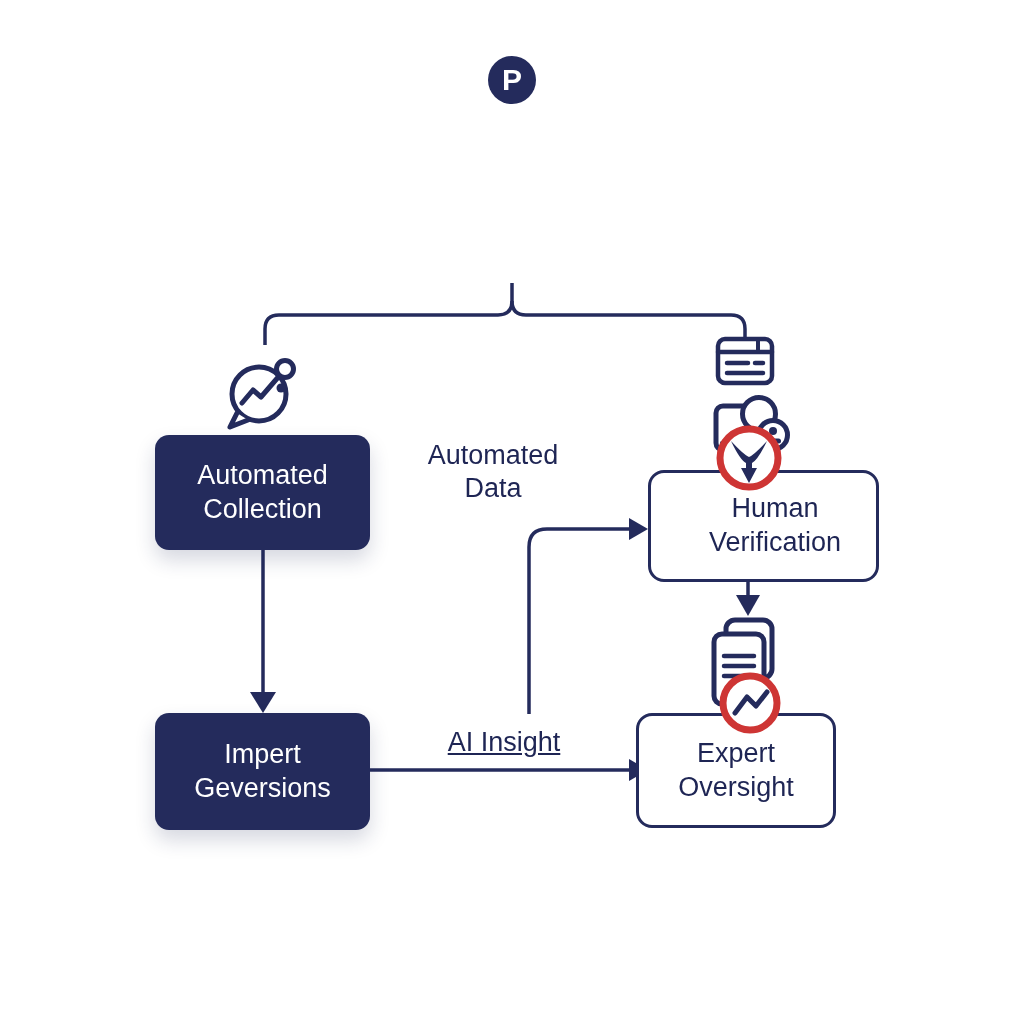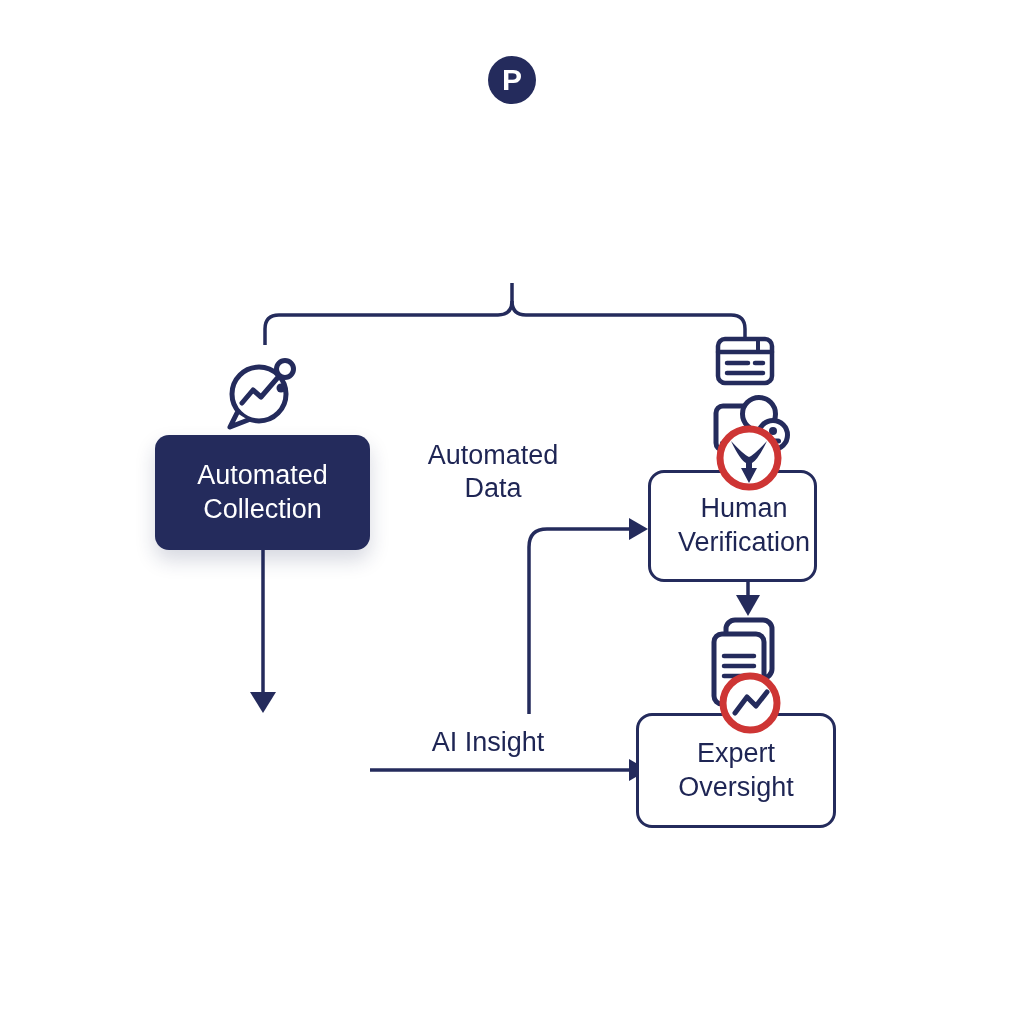--- a/index.html
+++ b/index.html
@@ -25,28 +25,28 @@
   .head{fill:var(--navy);stroke:none;}
 
   
   .node{position:absolute;display:flex;align-items:center;justify-content:center;text-align:center;
     font-size:27px;line-height:1.25;white-space:pre-line;}
   .node.filled{background:var(--navy);color:var(--boxtext);border-radius:14px;
     box-shadow:0 10px 20px rgba(30,37,84,0.18);}
   .node.outline{background:#fff;border:3px solid var(--navy);border-radius:16px;color:var(--ink);}
   #box-ac{left:155px;top:435px;width:215px;height:115px;}
   #box-ig{left:155px;top:713px;width:215px;height:117px;}
-  #box-hv{left:648px;top:470px;width:169px;height:112px;padding-left:23px;}
+  #box-hv{left:648px;top:470px;width:231px;height:112px;padding-left:23px;}
   #box-eo{left:636px;top:713px;width:200px;height:115px;}
 
   
   .edge-label{position:absolute;text-align:center;color:var(--ink);font-size:27px;line-height:1.22;
     white-space:pre-line;font-weight:500;}
   #lbl-auto{left:398px;top:439px;width:190px;}
-  #lbl-ai{left:408px;top:726px;width:160px;}
+  #lbl-ai{left:424px;top:726px;width:160px;text-decoration:underline;}
 
   
   .icon{position:absolute;}
   .icon svg{display:block;}
   .stroke{fill:none;stroke:var(--navy);stroke-linecap:round;stroke-linejoin:round;}
   .fillnavy{fill:var(--navy);stroke:none;}
   .whitefill{fill:#fff;}
   .redring{fill:#fff;stroke:var(--red);stroke-width:7;}
 </style>
 </head>
@@ -103,20 +103,22 @@
       <circle class="stroke whitefill" style="stroke-width:5" cx="61" cy="43" r="14.5"></circle>
       <circle class="fillnavy" cx="61" cy="39" r="4"></circle>
       <rect class="fillnavy" x="53" y="46.5" width="16" height="5" rx="2.5"></rect>
     </svg>
   </div>
 
   <div id="box-ac" class="node filled">Automated
 Collection</div>
   <div id="box-hv" class="node outline">Human
 Verification</div>
+  <div id="box-ig" class="node filled">Impert
+Geversions</div>
   <div id="box-eo" class="node outline">Expert
 Oversight</div>
 
   <div id="lbl-auto" class="edge-label">Automated
 Data</div>
   <div id="lbl-ai" class="edge-label">AI Insight</div>
 
   <div class="icon" style="left:714px;top:424px;">
     <svg width="70" height="70" viewBox="0 0 70 70">
       <circle class="redring" cx="35" cy="34" r="29"></circle>

